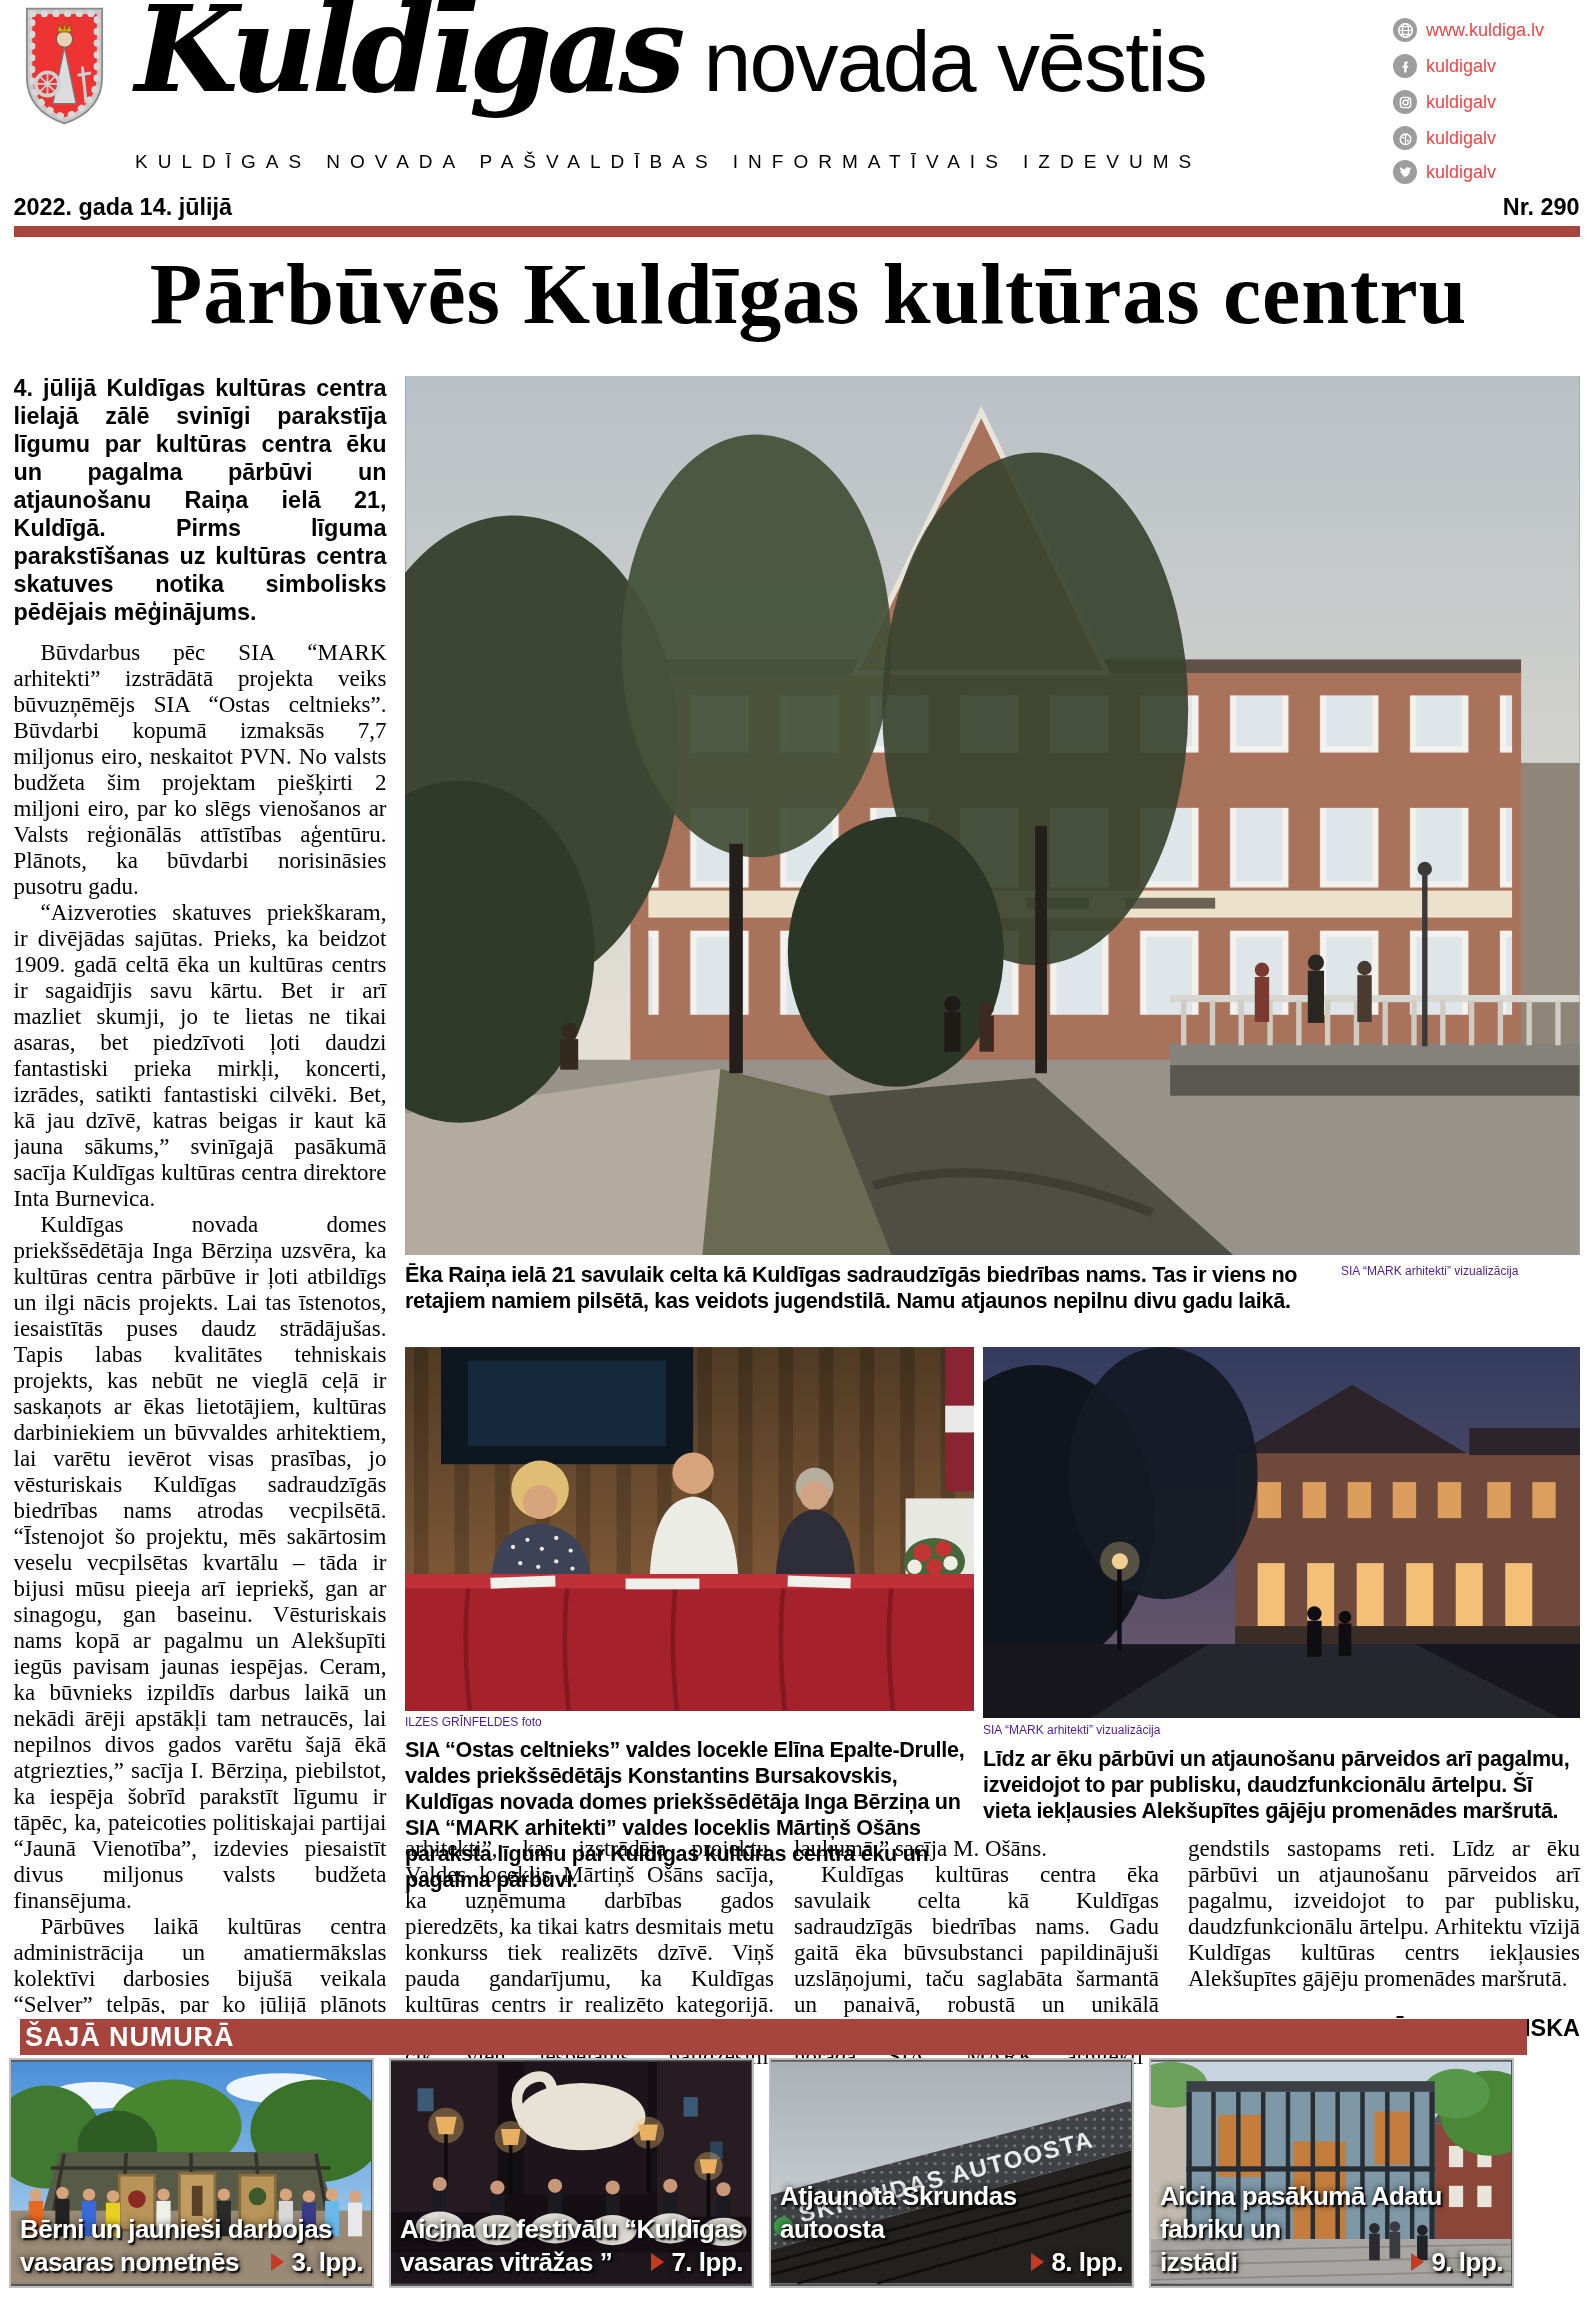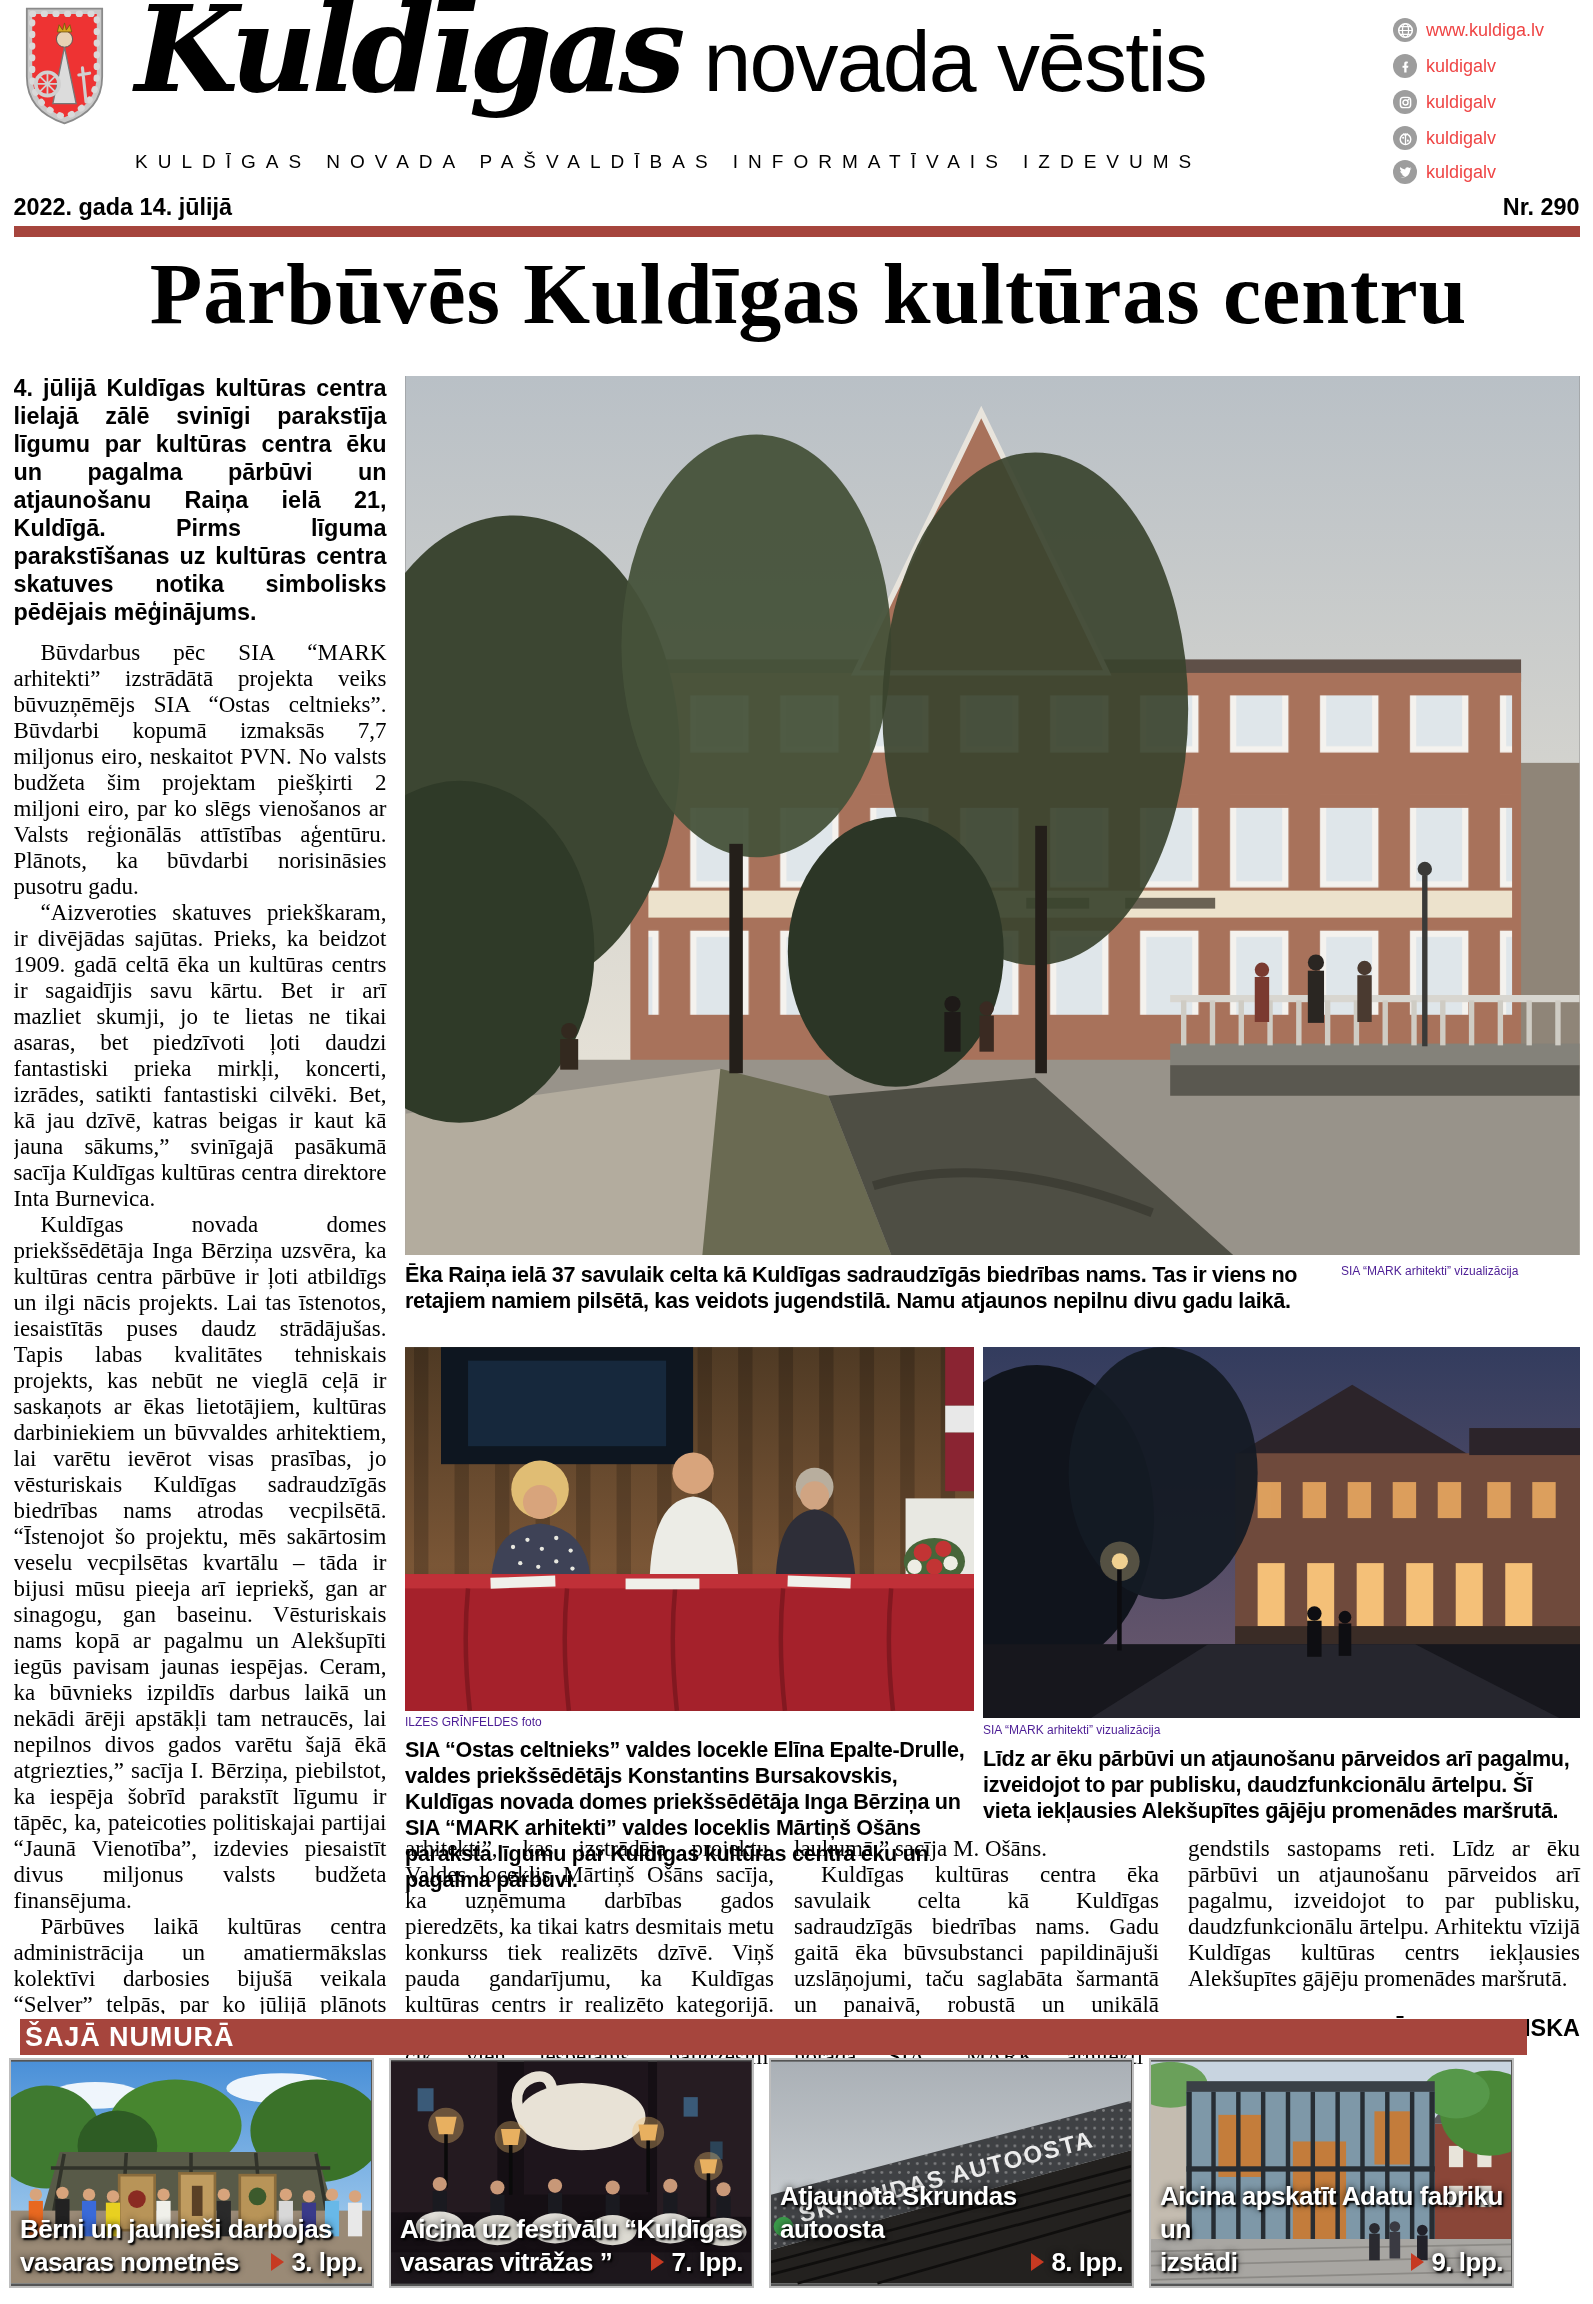--- a/index.html
+++ b/index.html
@@ -217,21 +217,21 @@
       <circle cx="1066" cy="658" r="8" fill="#4a3a30"></circle>
         <rect x="1058" y="666" width="16" height="52" fill="#4a3a30"></rect>
       <circle cx="952" cy="660" r="8" fill="#7a3a30"></circle>
         <rect x="944" y="668" width="16" height="50" fill="#7a3a30"></rect>
       <circle cx="182" cy="728" r="9" fill="#33291f"></circle>
         <rect x="172" y="737" width="20" height="34" fill="#33291f"></rect>
     </g>
   </svg>
 </div>
 
-<div class="photocap" id="main-caption">Ēka Raiņa ielā 37 savulaik celta kā Kuldīgas sadraudzīgās biedrības nams. Tas ir viens no retajiem namiem pilsētā, kas veidots jugendstilā. Namu atjaunos nepilnu divu gadu laikā.</div>
+<div class="photocap" id="main-caption">Ēka Raiņa ielā 21 savulaik celta kā Kuldīgas sadraudzīgās biedrības nams. Tas ir viens no retajiem namiem pilsētā, kas veidots jugendstilā. Namu atjaunos nepilnu divu gadu laikā.</div>
 <div class="credit" id="main-credit">SIA “MARK arhitekti” vizualizācija</div>
 
 <div class="photo" id="signing-photo">
   <svg width="569" height="364" viewBox="0 0 632 404">
     <defs>
       <linearGradient id="woodG" x1="0" y1="0" x2="0" y2="1">
         <stop offset="0" stop-color="#4f3a24"></stop>
           <stop offset="0.6" stop-color="#7a5636"></stop>
           <stop offset="1" stop-color="#5e3f28"></stop>
       </linearGradient>
@@ -559,21 +559,21 @@
         <line x1="0" y1="246" x2="406" y2="236"></line>
       </g>
     <circle cx="252" cy="188" r="6" fill="#2a2a30"></circle>
       <rect x="246" y="194" width="12" height="30" fill="#2a2a30"></rect>
     <circle cx="275" cy="186" r="6" fill="#3a3a42"></circle>
       <rect x="269" y="192" width="12" height="30" fill="#3a3a42"></rect>
     <circle cx="306" cy="190" r="6" fill="#22222a"></circle>
       <rect x="300" y="196" width="12" height="28" fill="#22222a"></rect>
   </svg>
   <div class="teaser-cap">
-    <div class="l1">Aicina apskatīt Adatu fabriku un</div>
+    <div class="l1">Aicina pasākumā Adatu fabriku un</div>
     <div class="row2">
       <span class="l2">izstādi</span>
       <span class="page-arrow"></span>
       <span class="page-num">9. lpp.</span>
     </div>
   </div>
 </div>
 
 
 </body></html>

